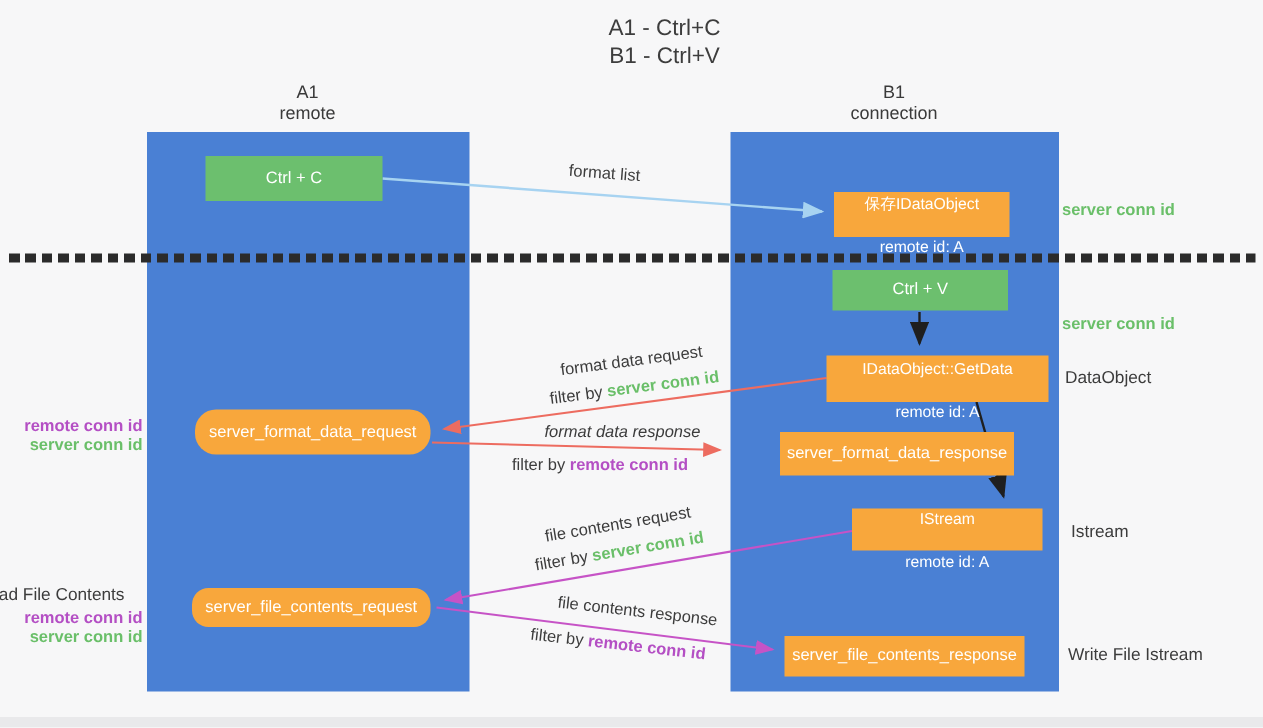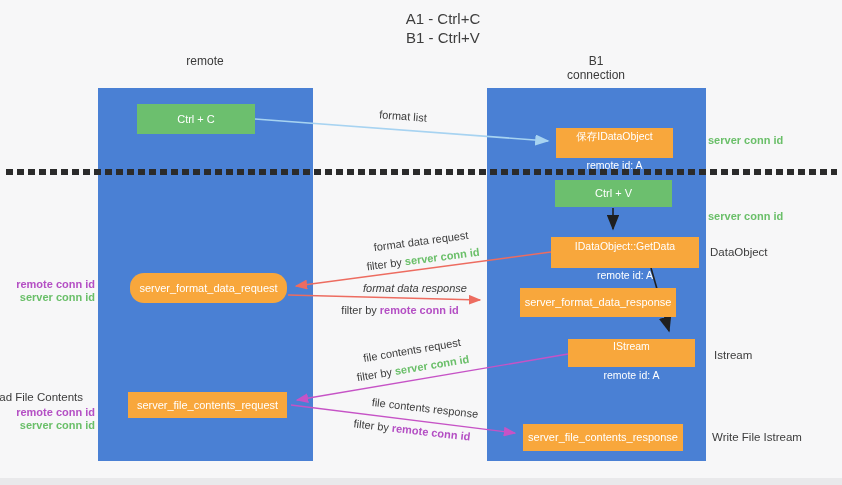--- a/index.html
+++ b/index.html
@@ -29,20 +29,21 @@
 <body>
 
 <div class="canvas">
 
   <div class="title">
     <div>A1 - Ctrl+C</div>
     <div>B1 - Ctrl+V</div>
   </div>
 
   <div class="ll-header" style="left:125px;top:54px;">
+    <div>A1</div>
     <div>remote</div>
   </div>
   <div class="ll-header" style="left:516px;top:54px;">
     <div>B1</div>
     <div>connection</div>
   </div>
 
   <div class="lifeline" style="left:98px;top:88px;width:215px;height:373px;"></div>
   <div class="lifeline" style="left:487px;top:88px;width:219px;height:373px;"></div>
 
@@ -96,21 +97,21 @@
 
   <div class="box obox" style="left:488px;top:288px;width:156px;height:29px;margin-left:32px;">
     <div>server_format_data_response</div>
   </div>
 
   <div class="box obox" style="left:568px;top:339px;width:127px;height:28px;">
     <div class="l2">IStream</div>
     <div class="l2">remote id: A</div>
   </div>
 
-  <div class="box obox" style="left:128px;top:392px;width:159px;height:26px;">
+  <div class="box obox" style="left:128px;top:392px;width:159px;height:26px;border-radius:11px;">
     <div>server_file_contents_request</div>
   </div>
 
   <div class="box obox" style="left:523px;top:424px;width:160px;height:27px;">
     <div>server_file_contents_response</div>
   </div>
 
   <div class="alabel" style="left:403px;top:116px;--r:4.3deg;">format list</div>
 
   <div class="alabel" style="left:421px;top:241px;--r:-7.5deg;">format data request</div>

